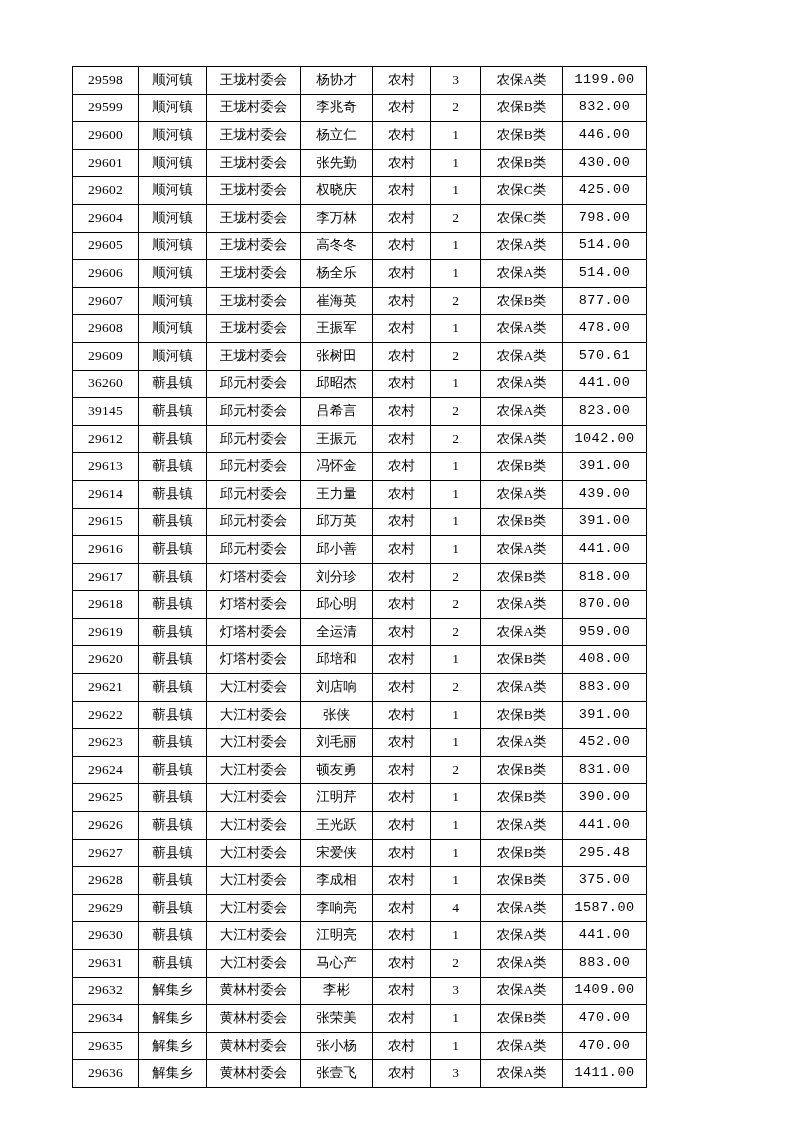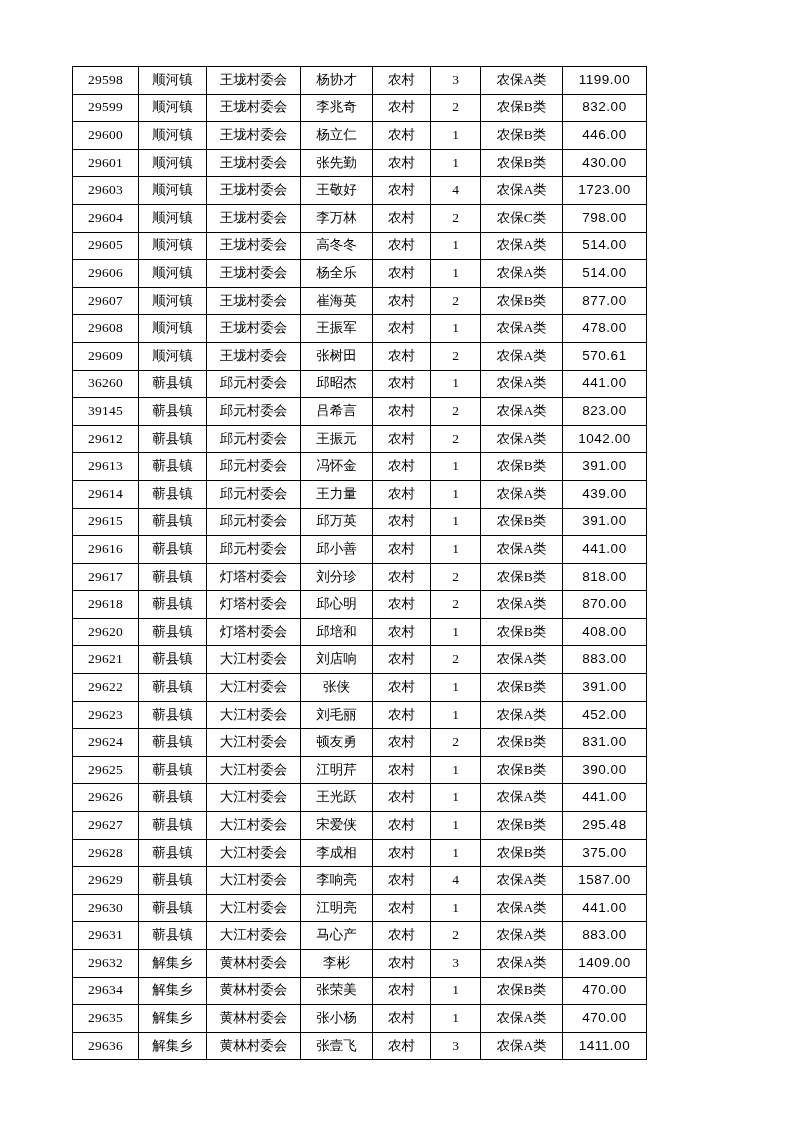--- a/index.html
+++ b/index.html
@@ -40,21 +40,21 @@
     overflow: hidden;
   }
   col.c-id    { width: 66px; }
   col.c-town  { width: 68px; }
   col.c-vill  { width: 94px; }
   col.c-type  { width: 58px; }
   col.c-num   { width: 50px; }
   col.c-cat   { width: 82px; }
   col.c-amt   { width: 84px; }
   td.amt {
-    font-family: Liberation Sans, sans-serif;
+    font-family: Liberation Mono, monospace;
     letter-spacing: 0.5px;
   }
   td.idcell {
     letter-spacing: 0.3px;
   }
 </style>
 </head>
 <body>
 
 <div class="page">
@@ -104,28 +104,28 @@
           <td class="idcell">29601</td>
           <td>顺河镇</td>
           <td>王垅村委会</td>
           <td>张先勤</td>
           <td>农村</td>
           <td>1</td>
           <td>农保B类</td>
           <td class="amt">430.00</td>
         </tr>
         <tr>
-          <td class="idcell">29603</td>
-          <td>顺河镇</td>
-          <td>王垅村委会</td>
-          <td>王敬好</td>
-          <td>农村</td>
-          <td>4</td>
-          <td>农保A类</td>
-          <td class="amt">1723.00</td>
+          <td class="idcell">29602</td>
+          <td>顺河镇</td>
+          <td>王垅村委会</td>
+          <td>权晓庆</td>
+          <td>农村</td>
+          <td>1</td>
+          <td>农保C类</td>
+          <td class="amt">425.00</td>
         </tr>
         <tr>
           <td class="idcell">29604</td>
           <td>顺河镇</td>
           <td>王垅村委会</td>
           <td>李万林</td>
           <td>农村</td>
           <td>2</td>
           <td>农保C类</td>
           <td class="amt">798.00</td>
@@ -262,20 +262,30 @@
         </tr>
         <tr>
           <td class="idcell">29618</td>
           <td>蕲县镇</td>
           <td>灯塔村委会</td>
           <td>邱心明</td>
           <td>农村</td>
           <td>2</td>
           <td>农保A类</td>
           <td class="amt">870.00</td>
+        </tr>
+        <tr>
+          <td class="idcell">29619</td>
+          <td>蕲县镇</td>
+          <td>灯塔村委会</td>
+          <td>全运清</td>
+          <td>农村</td>
+          <td>2</td>
+          <td>农保A类</td>
+          <td class="amt">959.00</td>
         </tr>
         <tr>
           <td class="idcell">29620</td>
           <td>蕲县镇</td>
           <td>灯塔村委会</td>
           <td>邱培和</td>
           <td>农村</td>
           <td>1</td>
           <td>农保B类</td>
           <td class="amt">408.00</td>

